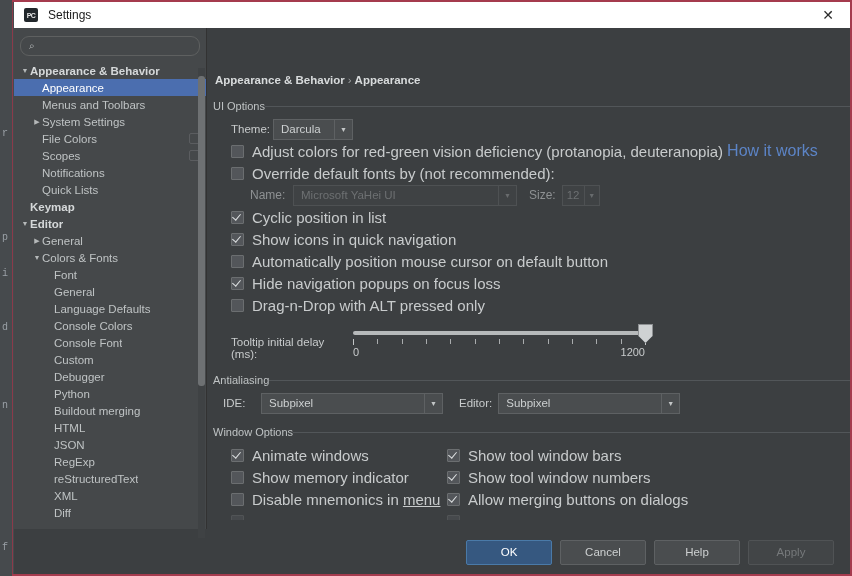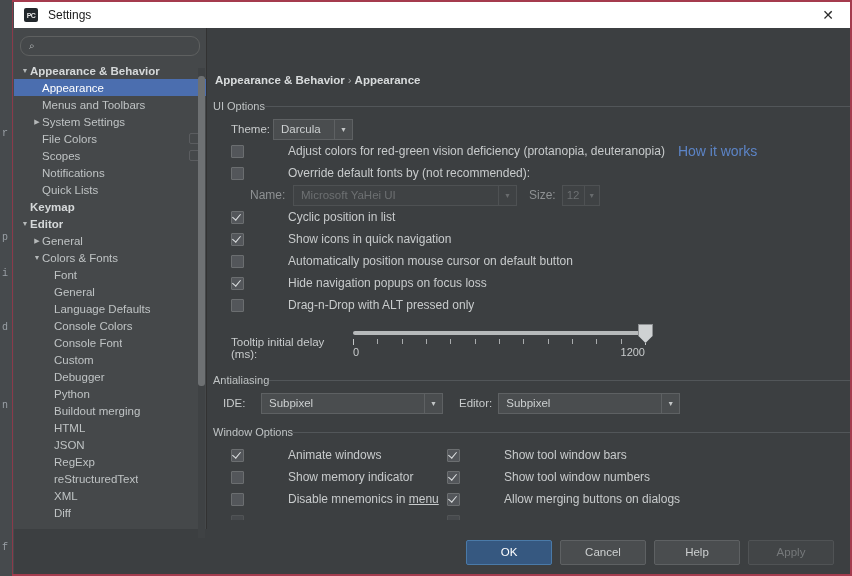--- a/index.html
+++ b/index.html
@@ -143,23 +143,23 @@
   .cb-row{display:flex;align-items:center;height:22px;}
   .cb{
     width:11px;height:11px;border:1px solid #6b6e70;background:#53565a;
     border-radius:1px;margin-right:8px;flex:0 0 11px;position:relative;
   }
   .cb.on{background:#53565a;}
   .cb.on:after{
     content:"";position:absolute;left:2px;top:0px;width:4px;height:7px;
     border:solid #dfe2e3;border-width:0 1.6px 1.6px 0;transform:rotate(40deg);
   }
-  .cb-label{font-size:12px;color:#c8cbcc;white-space:nowrap;margin-left:36px;}
+  .cb-label{font-size:15px;color:#c8cbcc;white-space:nowrap;}
   .cb-label u{text-decoration:underline;}
-  .link{font-size:14px;color:#5c84c6;margin-left:13px;cursor:pointer;}
+  .link{font-size:16px;color:#5c84c6;margin-left:4px;cursor:pointer;}
 
   
   .slider-row{display:flex;align-items:flex-start;margin-top:4px;}
   .slider-label{font-size:11.5px;color:#c8cbcc;padding-top:16px;width:122px;}
   .slider-area{position:relative;width:300px;height:44px;}
   .track{
     position:absolute;left:0;top:11px;height:4px;width:292px;background:#b6b9ba;
     border-radius:2px;
   }
   .ticks{position:absolute;left:0;top:19px;width:292px;height:6px;}

